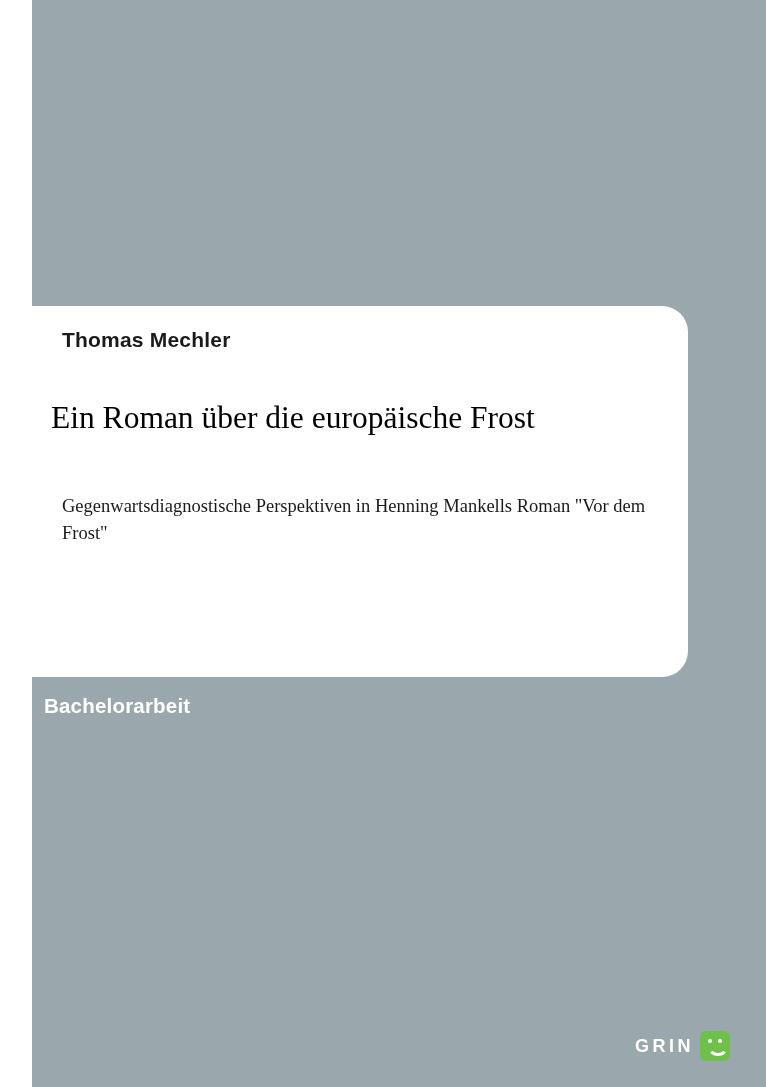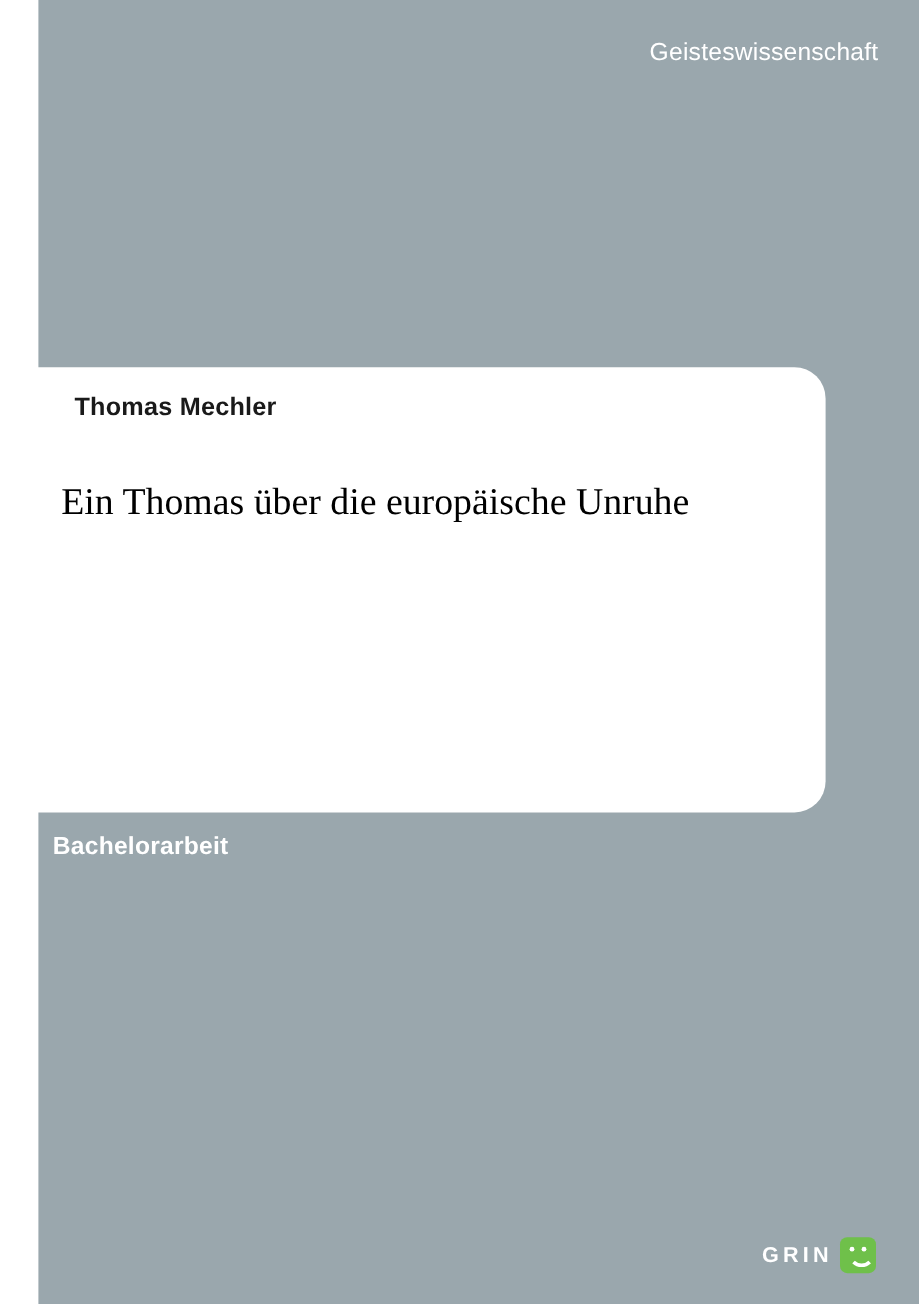--- a/index.html
+++ b/index.html
@@ -136,25 +136,25 @@
     border-radius: 0 0 14px 14px;
   }
 </style>
 </head>
 <body>
 
 <div class="cover">
 
   <div class="left-strip"></div>
 
-  <div class="discipline">Geisteswissenschaft</div>
 
   <div class="white-card">
     <div class="author">Thomas Mechler</div>
-    <div class="title">Ein Thomas über die europäische Unruhe</div>
+    <div class="title">Ein Roman über die europäische Frost</div>
+    <div class="subtitle">Gegenwartsdiagnostische Perspektiven in Henning Mankells Roman "Vor dem Frost"</div>
   </div>
 
   <div class="doc-type">Bachelorarbeit</div>
 
   <div class="grin-logo">
     <span class="grin-text">GRIN</span>
     <span class="grin-mark">
       <span class="eye l"></span>
       <span class="eye r"></span>
       <span class="smile"></span>

